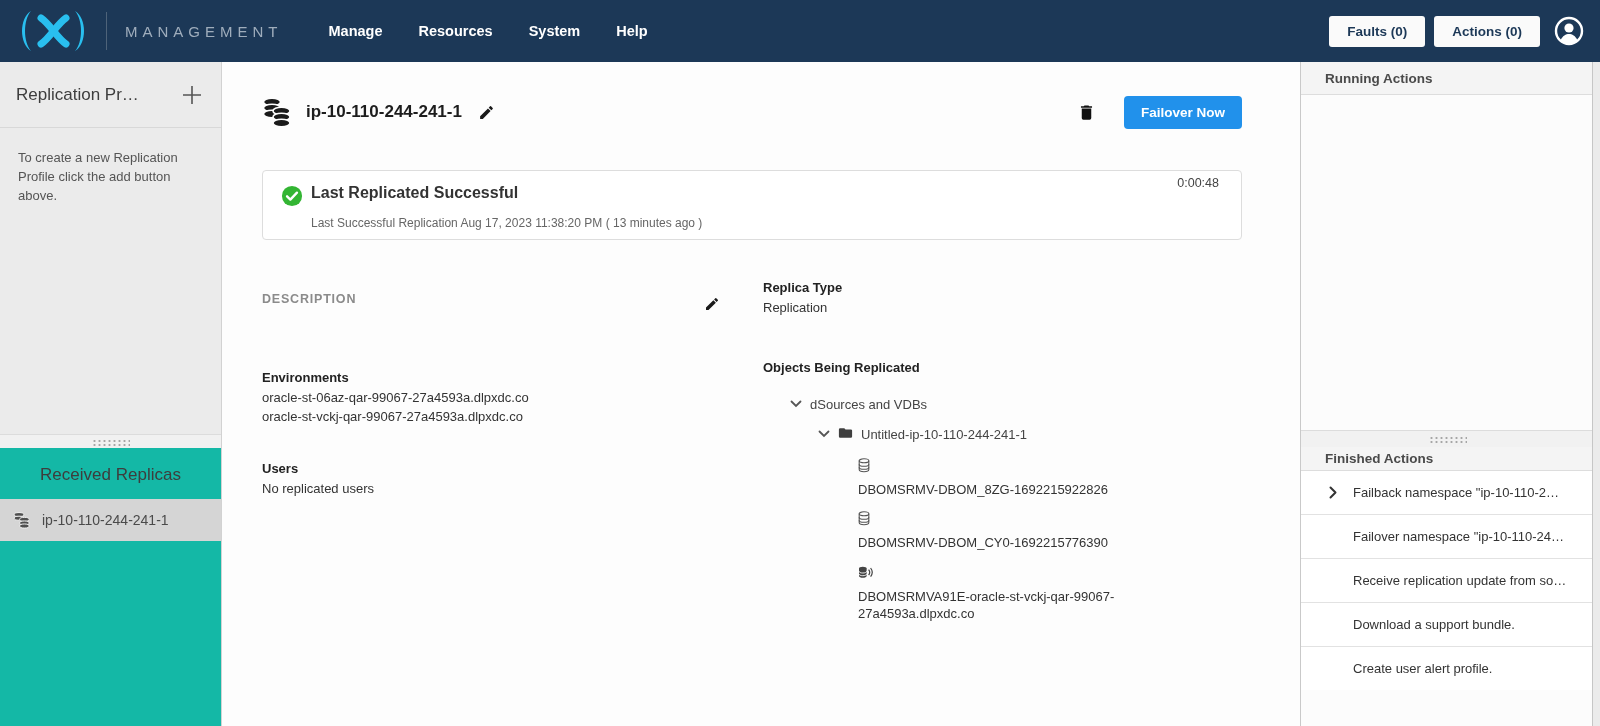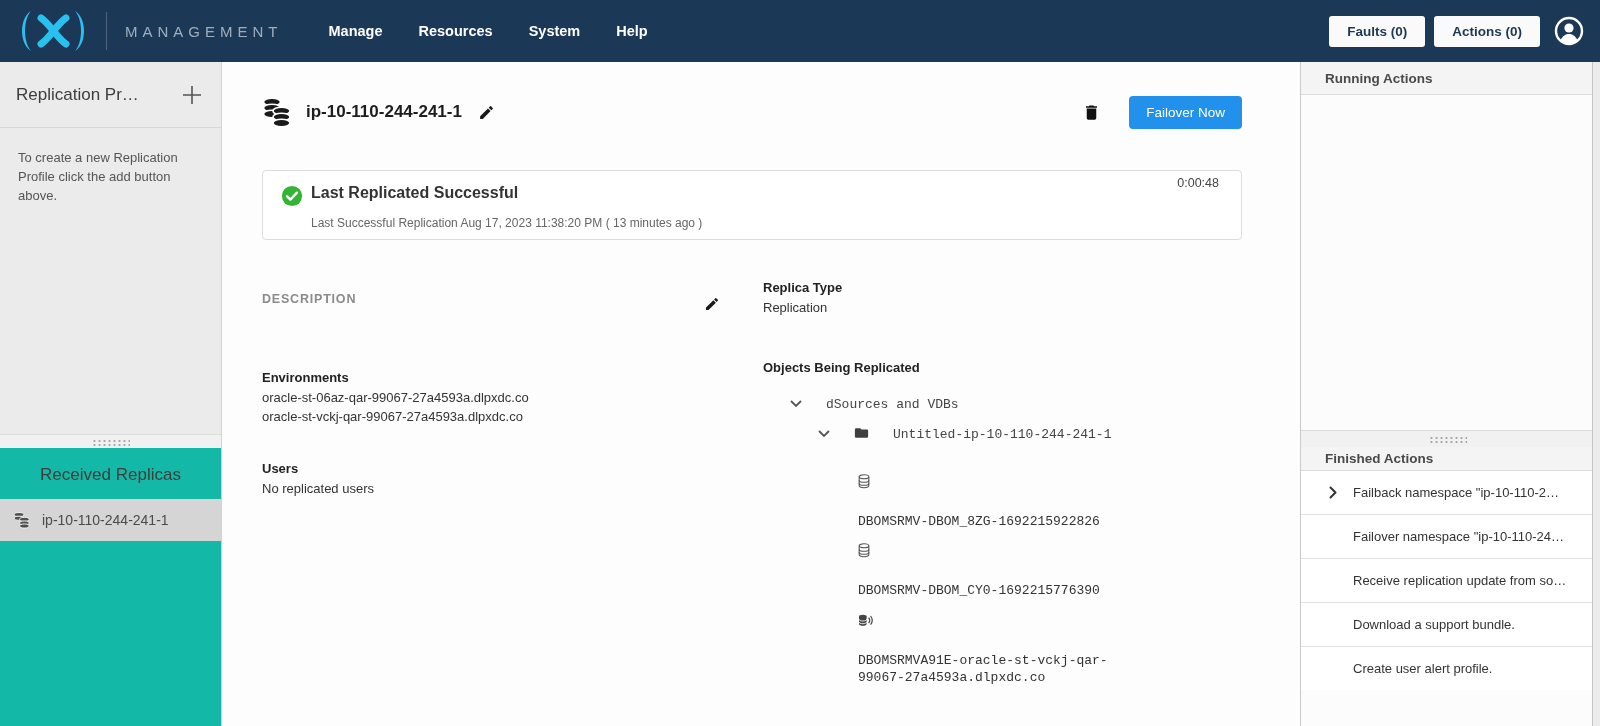--- a/index.html
+++ b/index.html
@@ -67,21 +67,21 @@
   .main{position:absolute;top:62px;left:222px;width:1078px;bottom:0;background:#fdfdfd;}
   .title-row{
     position:absolute;top:33px;left:40px;right:58px;height:34px;
     display:flex;align-items:center;
   }
   .main-title{font-size:17px;font-weight:bold;color:#1d1d1d;margin:0 12px 0 14px;}
   .icon-btn{cursor:pointer;background:none;border:none;padding:4px;}
   .title-spacer{flex:1;}
   .trash-btn{margin-right:24px;}
   .failover-btn{
-    background:var(--button-blue,#2191eb);color:#fff;font-weight:normal;font-size:13.5px;
+    background:var(--button-blue,#2191eb);color:#fff;font-weight:bold;font-size:13.5px;
     border:none;border-radius:4px;padding:9px 17px;cursor:pointer;
     font-family:"Liberation Sans",sans-serif;white-space:nowrap;
   }
   .status-card{
     position:absolute;top:108px;left:40px;width:978px;height:68px;
     background:#fff;border:1px solid #ddd;border-radius:4px;
   }
   .status-check{position:absolute;top:14px;left:18px;}
   .status-title{position:absolute;top:13px;left:48px;font-size:16px;font-weight:bold;color:#333;}
   .status-sub{position:absolute;top:45px;left:48px;font-size:12px;color:#666;}
@@ -89,23 +89,23 @@
   .col-left{position:absolute;top:230px;left:40px;width:462px;}
   .desc-row{display:flex;align-items:flex-start;justify-content:space-between;}
   .desc-label{font-size:12.5px;font-weight:bold;color:#8b8b8b;letter-spacing:0.8px;}
   .block-label{font-size:13px;font-weight:bold;color:#222;margin-bottom:4px;}
   .block-line{font-size:13px;color:#333;line-height:1.45;}
   .env-block{margin-top:54px;}
   .users-block{margin-top:34px;}
   .col-right{position:absolute;top:218px;left:541px;width:410px;}
   .objects-block{margin-top:42px;}
   .tree{margin-top:22px;}
-  .tree-row{display:flex;align-items:flex-start;gap:24px;margin-bottom:15px;cursor:pointer;font-family:Liberation Mono, monospace;}
+  .tree-row{display:flex;align-items:flex-start;gap:8px;margin-bottom:15px;cursor:pointer;}
   .tree-row.lvl1{padding-left:27px;}
-  .tree-row.lvl2{padding-left:55px;margin-bottom:32px;}
+  .tree-row.lvl2{padding-left:55px;margin-bottom:16px;}
   .tree-row.leaf{padding-left:95px;margin-bottom:13px;cursor:default;flex-direction:column;}
   .tree-label{font-size:13px;color:#444;}
   .leaf-label{font-size:13px;color:#333;max-width:268px;line-height:1.35;word-wrap:break-word;}
   .chev{margin-top:3px;}
   
   .sidebar-right{
     position:absolute;top:62px;left:1300px;width:293px;bottom:0;
     background:#fcfcfc;border-left:1px solid #c9c9c9;
   }
   .sr-header{

